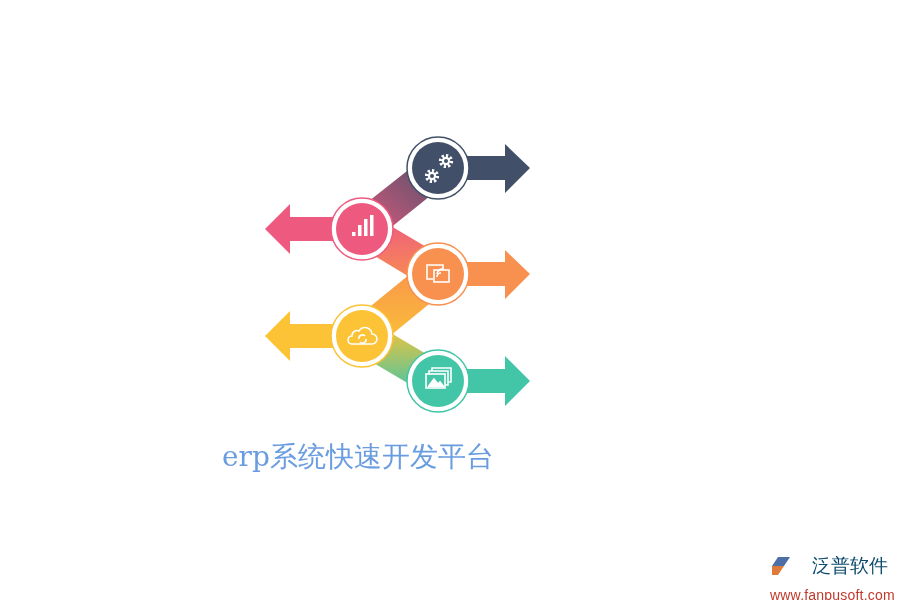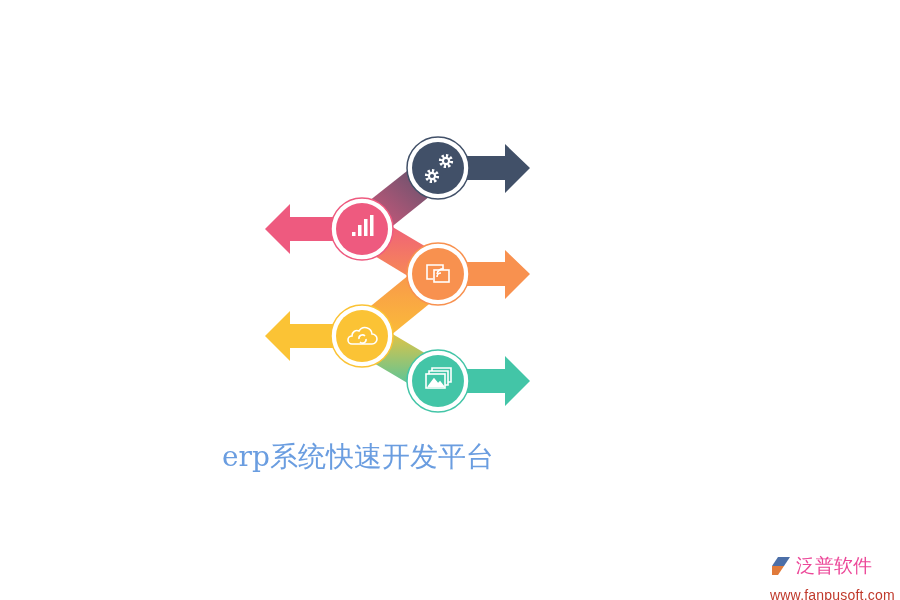--- a/index.html
+++ b/index.html
@@ -2,21 +2,21 @@
 <html><head>
 <meta charset="utf-8">
 <style>
   html,body{margin:0;padding:0;background:#ffffff;}
   body{width:900px;height:600px;position:relative;overflow:hidden;font-family:"DejaVu Serif",serif;}
   #diagram{position:absolute;left:0;top:0;}
   .title{position:absolute;left:0;width:716px;top:438px;text-align:center;font-size:28px;color:#6a9de0;font-family:"DejaVu Serif",serif;letter-spacing:0px;}
   .logo{position:absolute;left:770px;top:553px;width:125px;}
   .logo-row{display:flex;align-items:center;}
   .logo-mark{width:24px;height:22px;}
-  .logo-name{font-family:"DejaVu Sans",sans-serif;font-size:19px;color:#ec4899;margin-left:2px;}
+  .logo-name{font-family:"DejaVu Sans",sans-serif;font-size:19px;color:#0c4a6e;margin-left:18px;}
   .logo-url{font-family:Liberation Sans, sans-serif;font-size:14px;color:#c0392b;margin-top:8px;letter-spacing:0.2px;}
 </style>
 </head>
 <body>
 
 <svg id="diagram" width="900" height="600" viewBox="0 0 900 600">
   <defs>
     <linearGradient id="g1" x1="0" y1="1" x2="1" y2="0">
       <stop offset="0" stop-color="#ee5a7f"></stop>
       <stop offset="1" stop-color="#415068"></stop>

